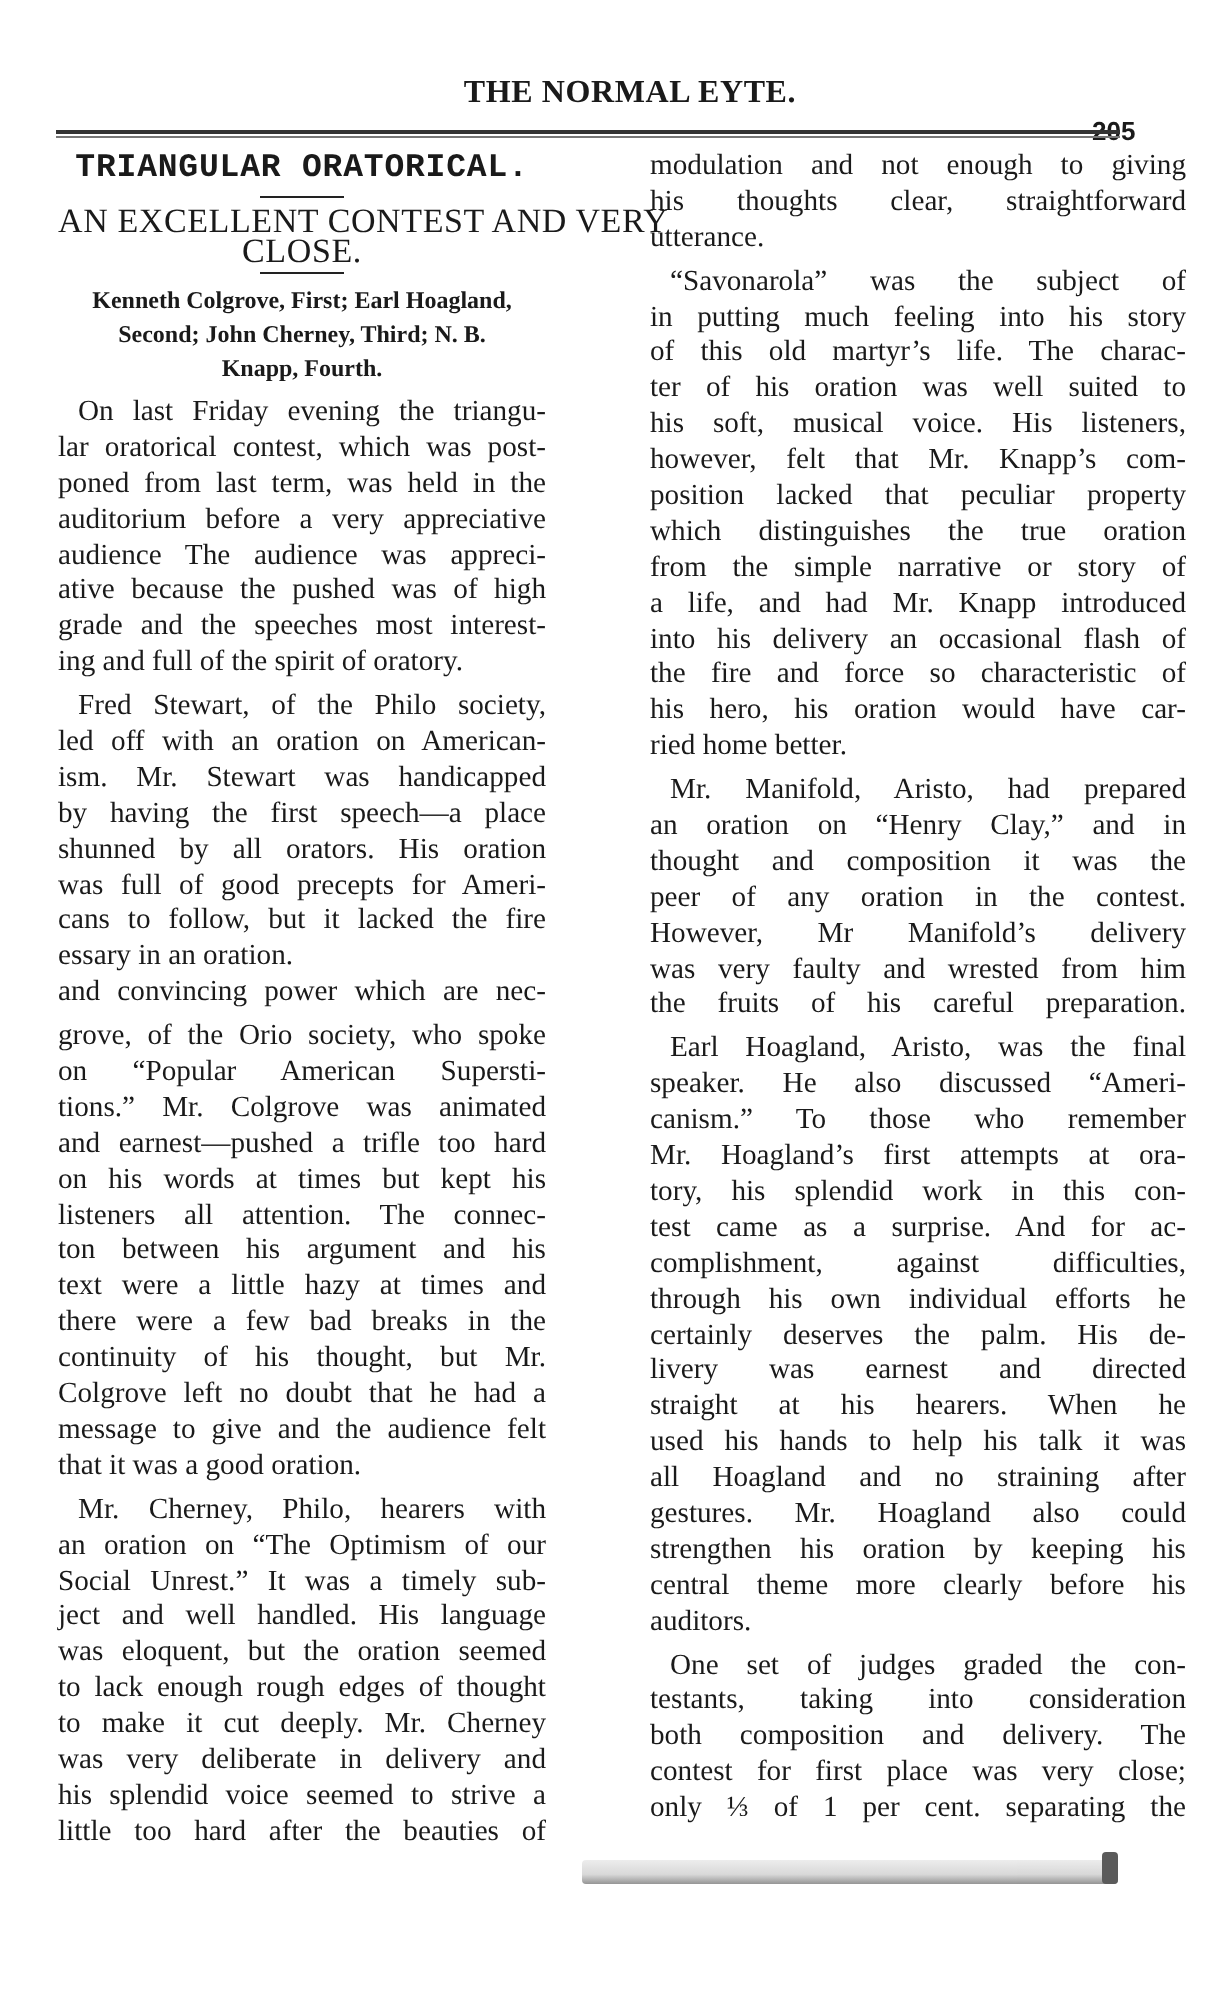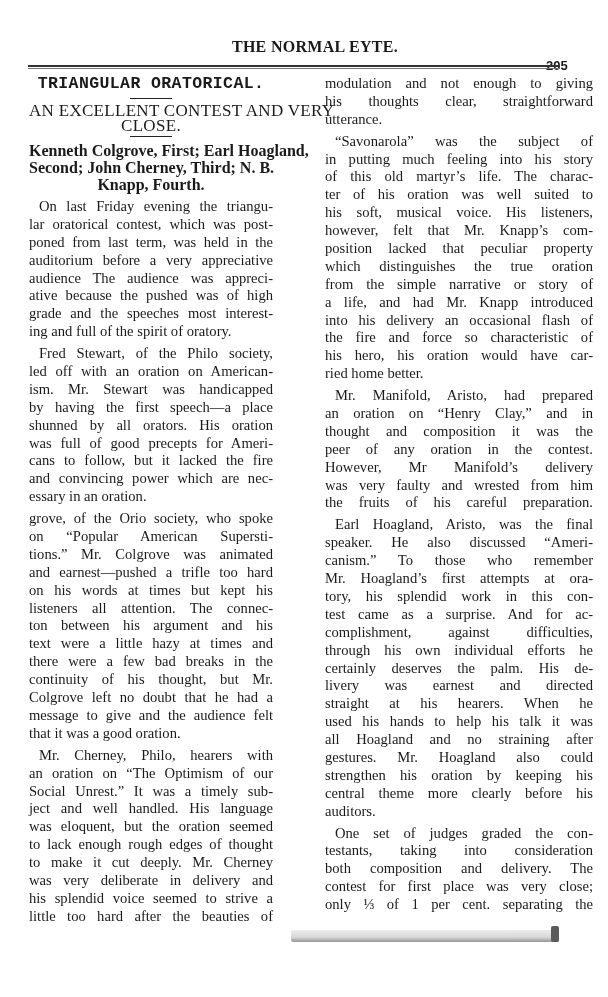--- a/index.html
+++ b/index.html
@@ -17,21 +17,21 @@
     .col-right { left: 277px; top: 75px; width: 268px; margin-left: 48px; }
     .line { display: block; white-space: nowrap; text-align: justify; text-align-last: justify; height: 17.9px; }
     .line.last { text-align-last: left; }
     .line.indent { padding-left: 10px; }
     .article-title { font-family: Liberation Mono, monospace; font-weight: bold; font-size: 16.5px;
       letter-spacing: 0.4px; text-align: center; height: 22px; line-height: 22px; white-space: nowrap; }
     .short-rule { width: 42px; height: 0; border-top: 1.5px solid #222; margin: 3px auto 4px auto; }
     .subhead { font-family: Liberation Serif, serif; font-size: 17px; letter-spacing: 0.3px;
       line-height: 15px; text-align: center; }
     .subhead .line { height: 15px; }
-    .result-lines { font-family: "Liberation Serif", serif; font-weight: bold; font-size: 16px;
+    .result-lines { font-family: "Liberation Serif", serif; font-weight: bold; font-size: 12px;
       line-height: 17px; text-align: center; margin-top: 5px; margin-bottom: 5px; }
     .result-lines .line { height: 17px; text-align: center; text-align-last: center; }
     .para-gap { height: 4px; }
     .bottom-smudge { position: absolute; left: 291px; top: 930px; width: 268px; height: 12px;
       background: linear-gradient(180deg, #e8e8e8 0%, #cfcfcf 60%, #7a7a7a 100%);
       border-radius: 2px; opacity: 0.8; }
     .bottom-smudge::after { content: ""; position: absolute; right: 0; top: -4px; width: 8px; height: 16px;
       background: #333; border-radius: 2px; }
   </style>
 </head>
@@ -71,22 +71,22 @@
     </div>
     <div class="para-gap"></div>
     <div>
       <span class="line indent">Fred Stewart, of the Philo society,</span>
       <span class="line">led off with an oration on American-</span>
       <span class="line">ism. Mr. Stewart was handicapped</span>
       <span class="line">by having the first speech—a place</span>
       <span class="line">shunned by all orators. His oration</span>
       <span class="line">was full of good precepts for Ameri-</span>
       <span class="line">cans to follow, but it lacked the fire</span>
+      <span class="line last">essary in an oration.</span>
       <span class="line">and convincing power which are nec-</span>
-      <span class="line last">essary in an oration.</span>
     </div>
     <div class="para-gap"></div>
     <div>
       <span class="line">grove, of the Orio society, who spoke</span>
       <span class="line">on “Popular American Supersti-</span>
       <span class="line">tions.” Mr. Colgrove was animated</span>
       <span class="line">and earnest—pushed a trifle too hard</span>
       <span class="line">on his words at times but kept his</span>
       <span class="line">listeners all attention. The connec-</span>
       <span class="line">ton between his argument and his</span>

